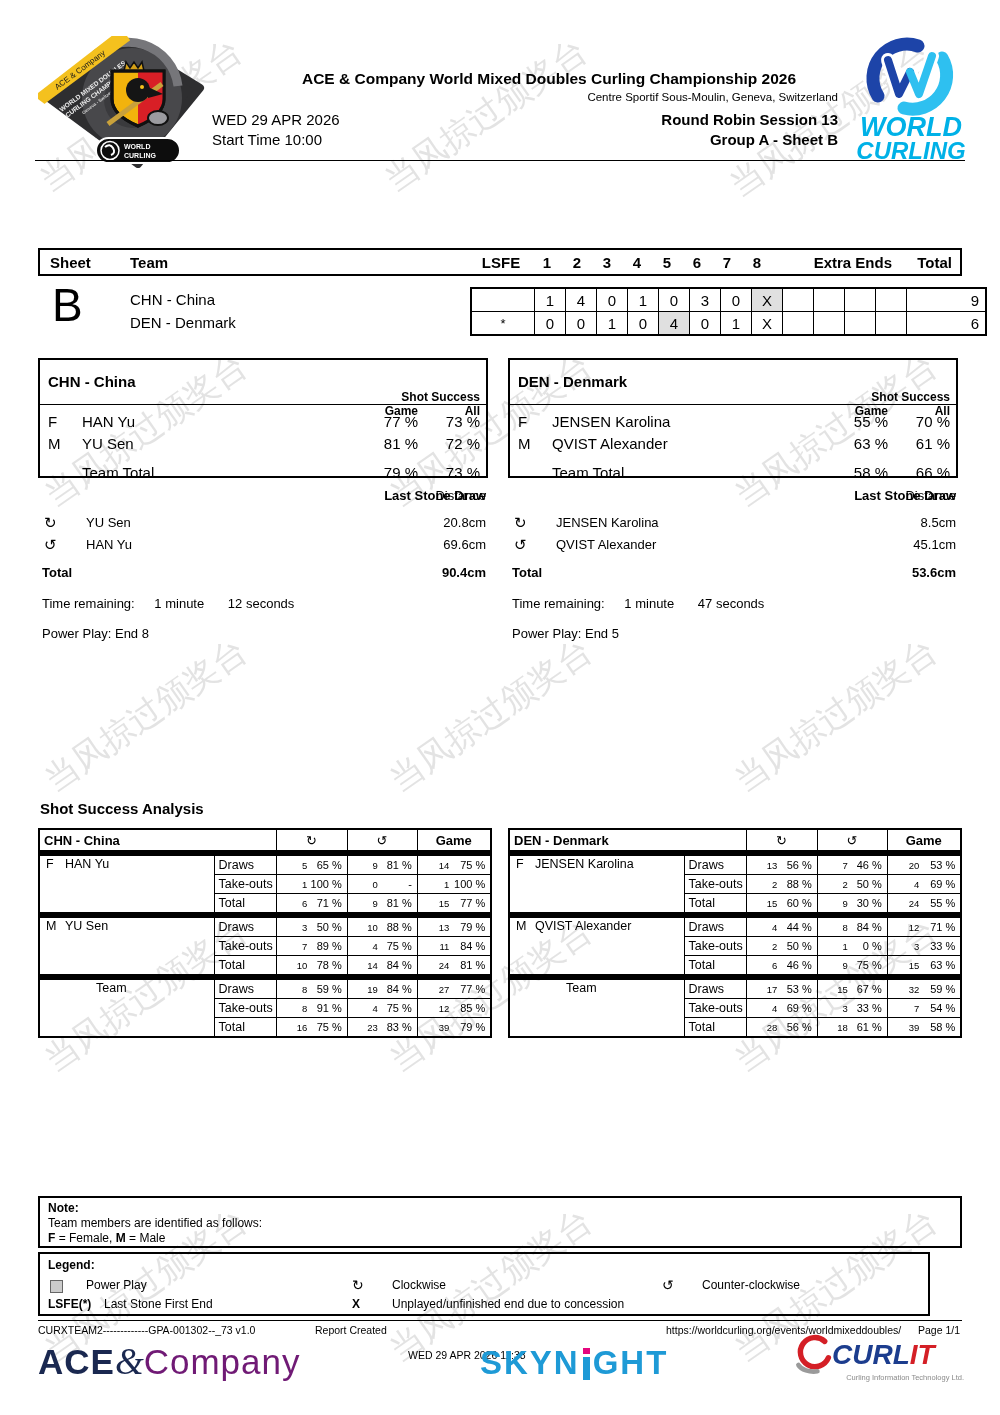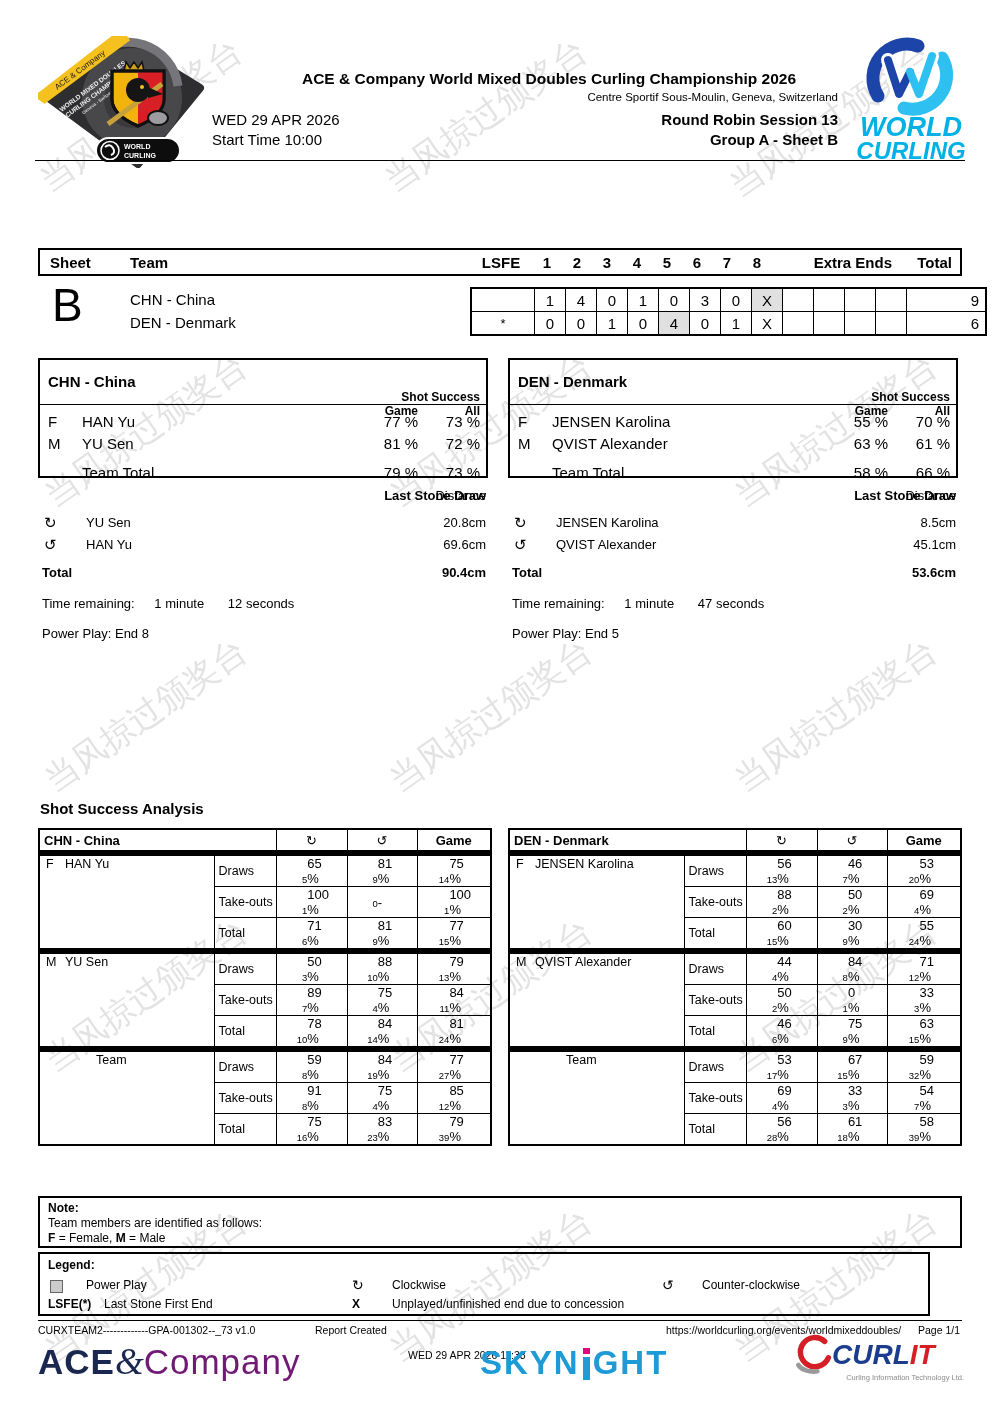--- a/index.html
+++ b/index.html
@@ -76,22 +76,22 @@
   .an-head td{height:20px;border-bottom:2px solid #000;}
   .an-team{font-weight:bold;font-size:13px;padding-left:4px !important;}
   .an-ic{text-align:center;font-size:13px;}
   .an-game{text-align:center;font-weight:bold;font-size:13px;}
   .gtop td{border-top:6px solid #000000;}
   .an-name{vertical-align:top;padding:1px 0 0 6px !important;}
   .an-pos{display:inline-block;width:19px;}
   .team-lbl{padding-left:56px !important;}
   .an-type{padding-left:4px !important;}
   .an-val .n{display:inline-block;width:44%;text-align:right;font-size:9.5px;}
-  .an-val .p{display:inline-block;width:55%;text-align:left;font-size:13px;
-             box-sizing:border-box;padding-right:19px;}
+  .an-val .p{display:inline-block;width:55%;text-align:right;font-size:11px;
+             box-sizing:border-box;padding-right:4px;}
   
   .notebox{position:absolute;left:38px;top:1196px;width:924px;height:52px;border:2px solid #000;
            box-sizing:border-box;padding:3px 8px;font-size:12px;line-height:15px;z-index:1;}
   .legendbox{position:absolute;left:38px;top:1252px;width:892px;height:64px;border:2px solid #000;
              box-sizing:border-box;font-size:12px;z-index:1;}
   .lg-abs{position:absolute;}
   .lg-title{left:8px;top:4px;font-weight:bold;}
   .lg-sq{left:10px;top:26px;width:11px;height:11px;background:#ccc;border:1px solid #666;}
   .lg-pp{left:46px;top:24px;}
   .lg-cwi{left:312px;top:23px;font-size:14px;} .lg-cw{left:352px;top:24px;}

